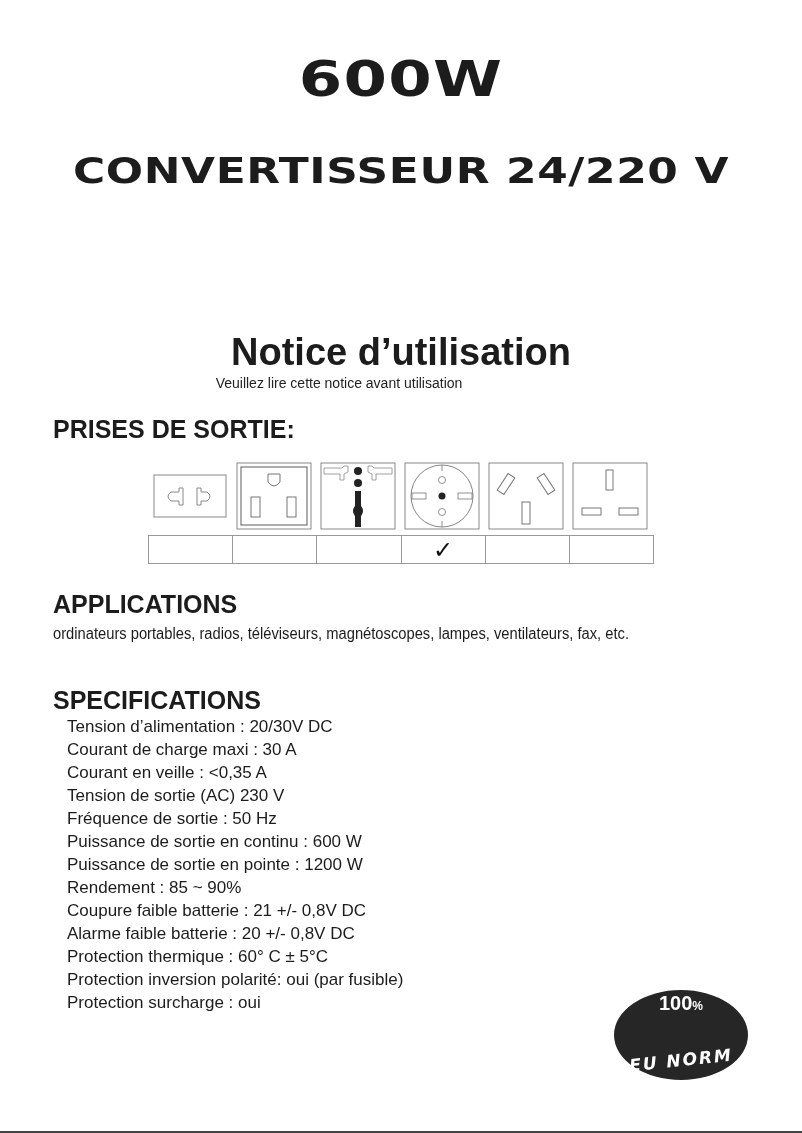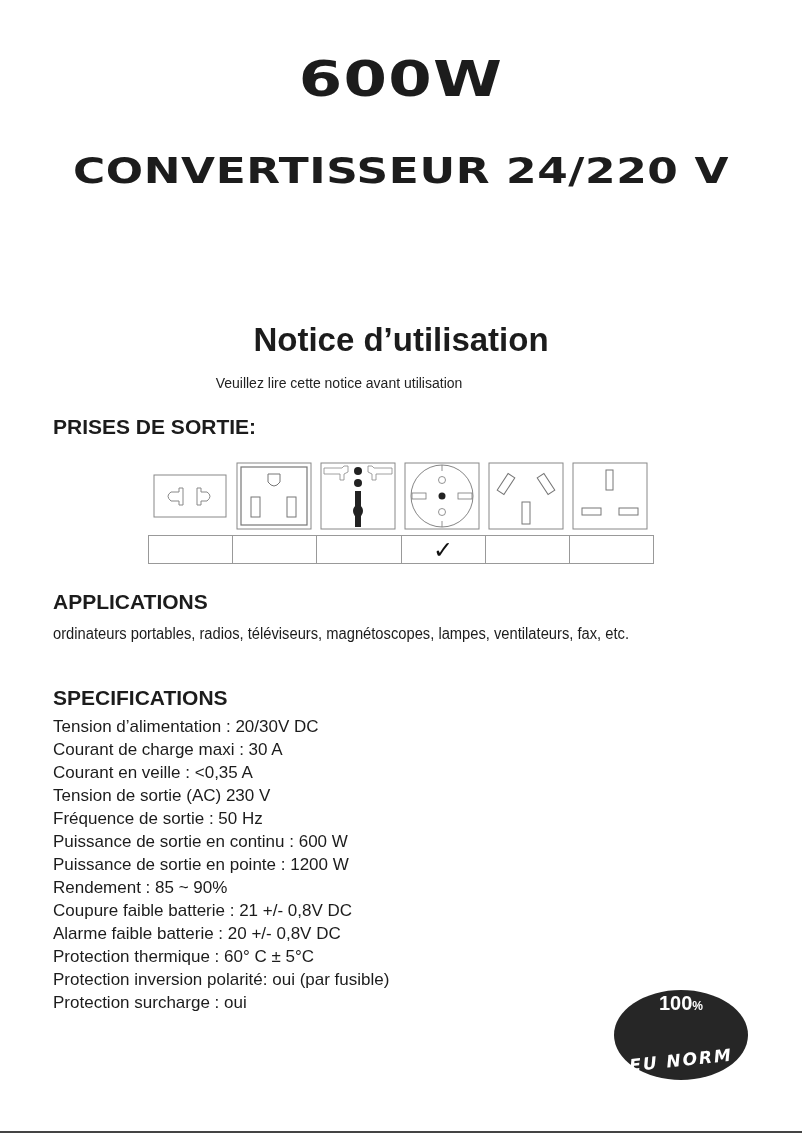--- a/index.html
+++ b/index.html
@@ -11,29 +11,29 @@
     letter-spacing: 1px; transform: scaleX(1.25); transform-origin: center;
     color: #1c1c1c;
   }
   .title-sub {
     position: absolute; left: 0; top: 150px; width: 802px; text-align: center;
     font-family: "DejaVu Sans", sans-serif; font-weight: bold; font-size: 36px;
     letter-spacing: 0.5px; transform: scaleX(1.22); transform-origin: center;
     color: #1c1c1c;
   }
   .notice-title {
-    position: absolute; left: 0; top: 321px; width: 802px; text-align: center;
-    font-weight: bold; font-size: 33px; color: #1c1c1c;
+    position: absolute; left: 0; top: 331px; width: 802px; text-align: center;
+    font-weight: bold; font-size: 38px; color: #1c1c1c;
   }
   .notice-sub {
     position: absolute; left: 0; top: 375px; width: 678px; text-align: center;
     font-size: 14px; color: #222;
   }
   .section-h {
-    position: absolute; left: 53px; font-weight: bold; font-size: 21px; color: #1c1c1c;
+    position: absolute; left: 53px; font-weight: bold; font-size: 25px; color: #1c1c1c;
   }
   #h-prises { top: 415px; }
   #h-apps { top: 590px; }
   #h-specs { top: 686px; }
 
   .sockets {
     position: absolute; left: 148px; top: 460px; width: 506px;
   }
   .socket-row { display: flex; height: 72px; align-items: stretch; }
   .socket-cell { width: 84px; display: flex; align-items: center; justify-content: center; }
@@ -42,21 +42,21 @@
   .check-cell { flex: 1; border-right: 1px solid #999; display: flex; align-items: center; justify-content: center; font-size: 24px; color: #111; font-family: "DejaVu Sans", sans-serif; }
   .check-cell:last-child { border-right: none; }
 
   .apps-text {
     position: absolute; left: 53px; top: 621px; width: 694px;
     font-size: 16px; line-height: 25px; text-align: justify; color: #1c1c1c;
     transform: scaleX(0.92); transform-origin: left top; width: 754px;
   }
 
   .specs {
-    position: absolute; left: 53px; top: 715px; margin: 0; padding: 0; list-style: none;
+    position: absolute; left: 67px; top: 715px; margin: 0; padding: 0; list-style: none;
     font-size: 17px; line-height: 23px; color: #1c1c1c;
   }
   .specs li { white-space: nowrap; }
   .fuse-icon { display: inline-block; vertical-align: -4px; margin-left: 2px; }
 
   .rohs {
     position: absolute; left: 614px; top: 990px; width: 134px; height: 90px;
   }
   .rohs-oval {
     position: absolute; left: 0; top: 0; width: 134px; height: 90px;

